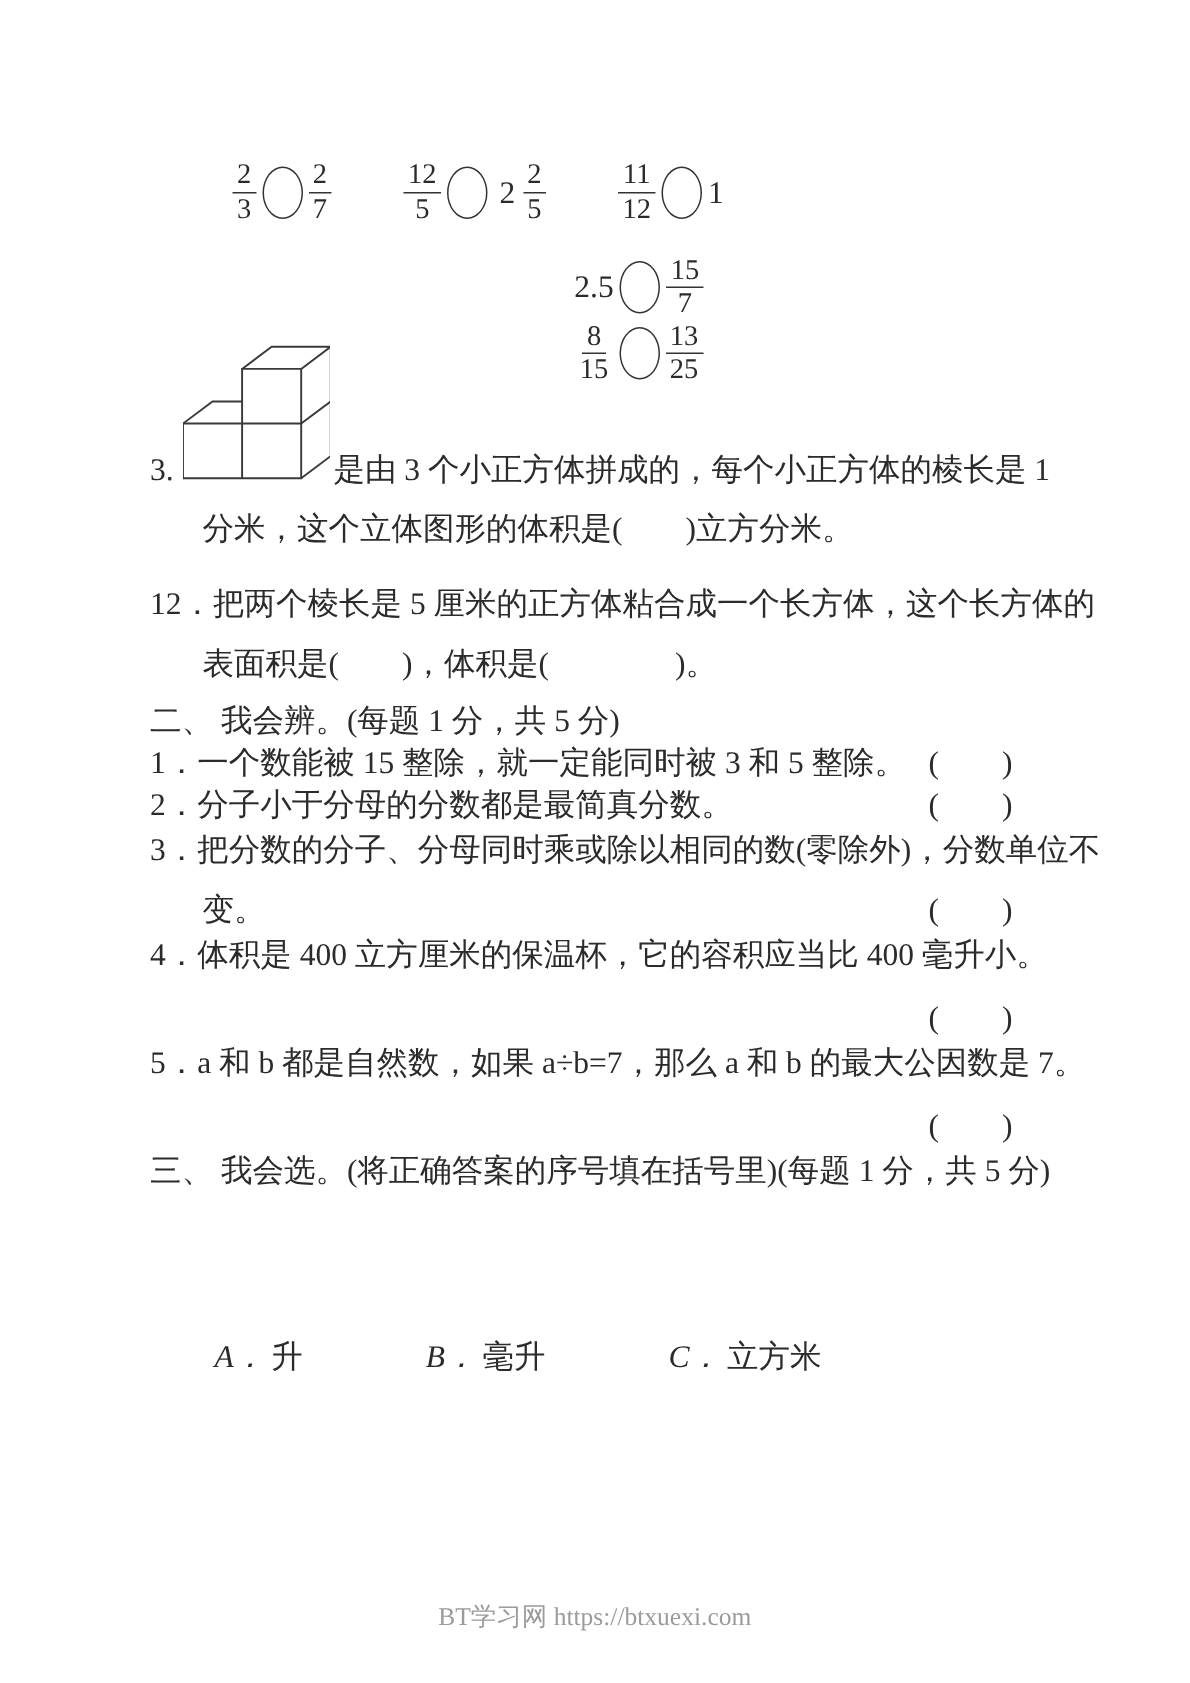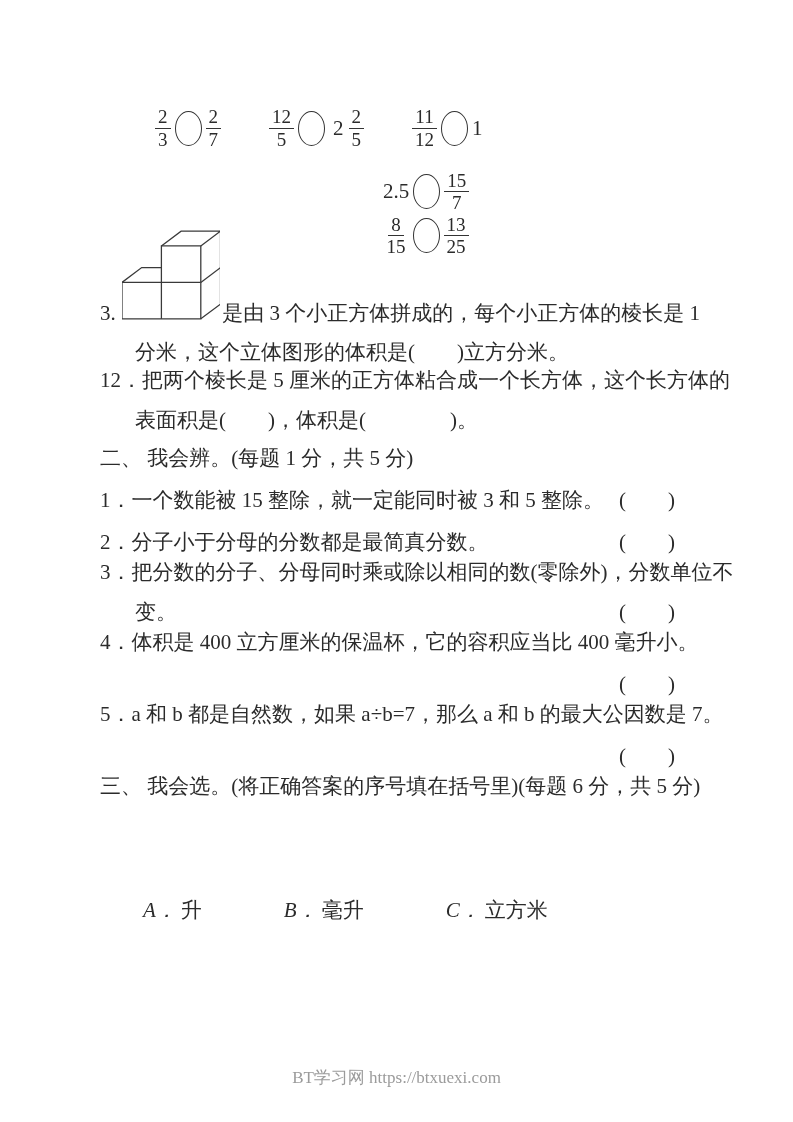--- a/index.html
+++ b/index.html
@@ -25,25 +25,25 @@
   .cmp-circle{display:inline-block;width:25px;height:33px;border:1.6px solid #333;
         border-radius:50%;margin:0 4px;flex:0 0 auto;}
   .whole{margin:0 5px 0 4px;}
 
   
   .q11-row{display:flex;align-items:flex-end;margin-top:4px;}
   .q11-row .qnum{line-height:26px;}
   .cube-svg{margin:0 2px 0 6px;display:block;}
   .q11-row .qtext{line-height:26px;white-space:nowrap;text-align:right;}
 
-  .mt12{margin-top:12px;} .mt14{margin-top:2px;} .mt22{}
+  .mt12{margin-top:12px;} .mt14{margin-top:2px;} .mt22{margin-top:22px;}
   .mt10{margin-top:10px;}
 
   
-  .tf{display:flex;margin-top:14px;}
+  .tf{display:flex;}
   .tf .tf-text{flex:1;line-height:28px;white-space:nowrap;}
   .tf .tf-bracket{line-height:28px;padding-right:25px;}
   .bracket-row{display:flex;justify-content:flex-end;margin-top:14px;}
   .bracket-row .tf-bracket{line-height:28px;padding-right:25px;}
 
   
   .options{display:flex;padding-left:43px;gap:82px;margin-top:96px;}
   .option{display:inline-flex;line-height:28px;}
   .option .letter{font-style:italic;margin-right:4px;}
 
@@ -156,21 +156,21 @@
   <div class="line mt14">4．体积是 400 立方厘米的保温杯，它的容积应当比 400 毫升小。</div>
   <div class="bracket-row">
     <span class="tf-bracket">(　　)</span>
   </div>
 
   <div class="line mt14">5．a 和 b 都是自然数，如果 a÷b=7，那么 a 和 b 的最大公因数是 7。</div>
   <div class="bracket-row">
     <span class="tf-bracket">(　　)</span>
   </div>
 
-  <div class="line mt14">三、 我会选。(将正确答案的序号填在括号里)(每题 6 分，共 5 分)</div>
+  <div class="line mt14">三、 我会选。(将正确答案的序号填在括号里)(每题 1 分，共 5 分)</div>
 
   <div class="options">
     <span class="option">
       <span class="letter">A．</span>
       <span>升</span>
     </span>
     <span class="option">
       <span class="letter">B．</span>
       <span>毫升</span>
     </span>

